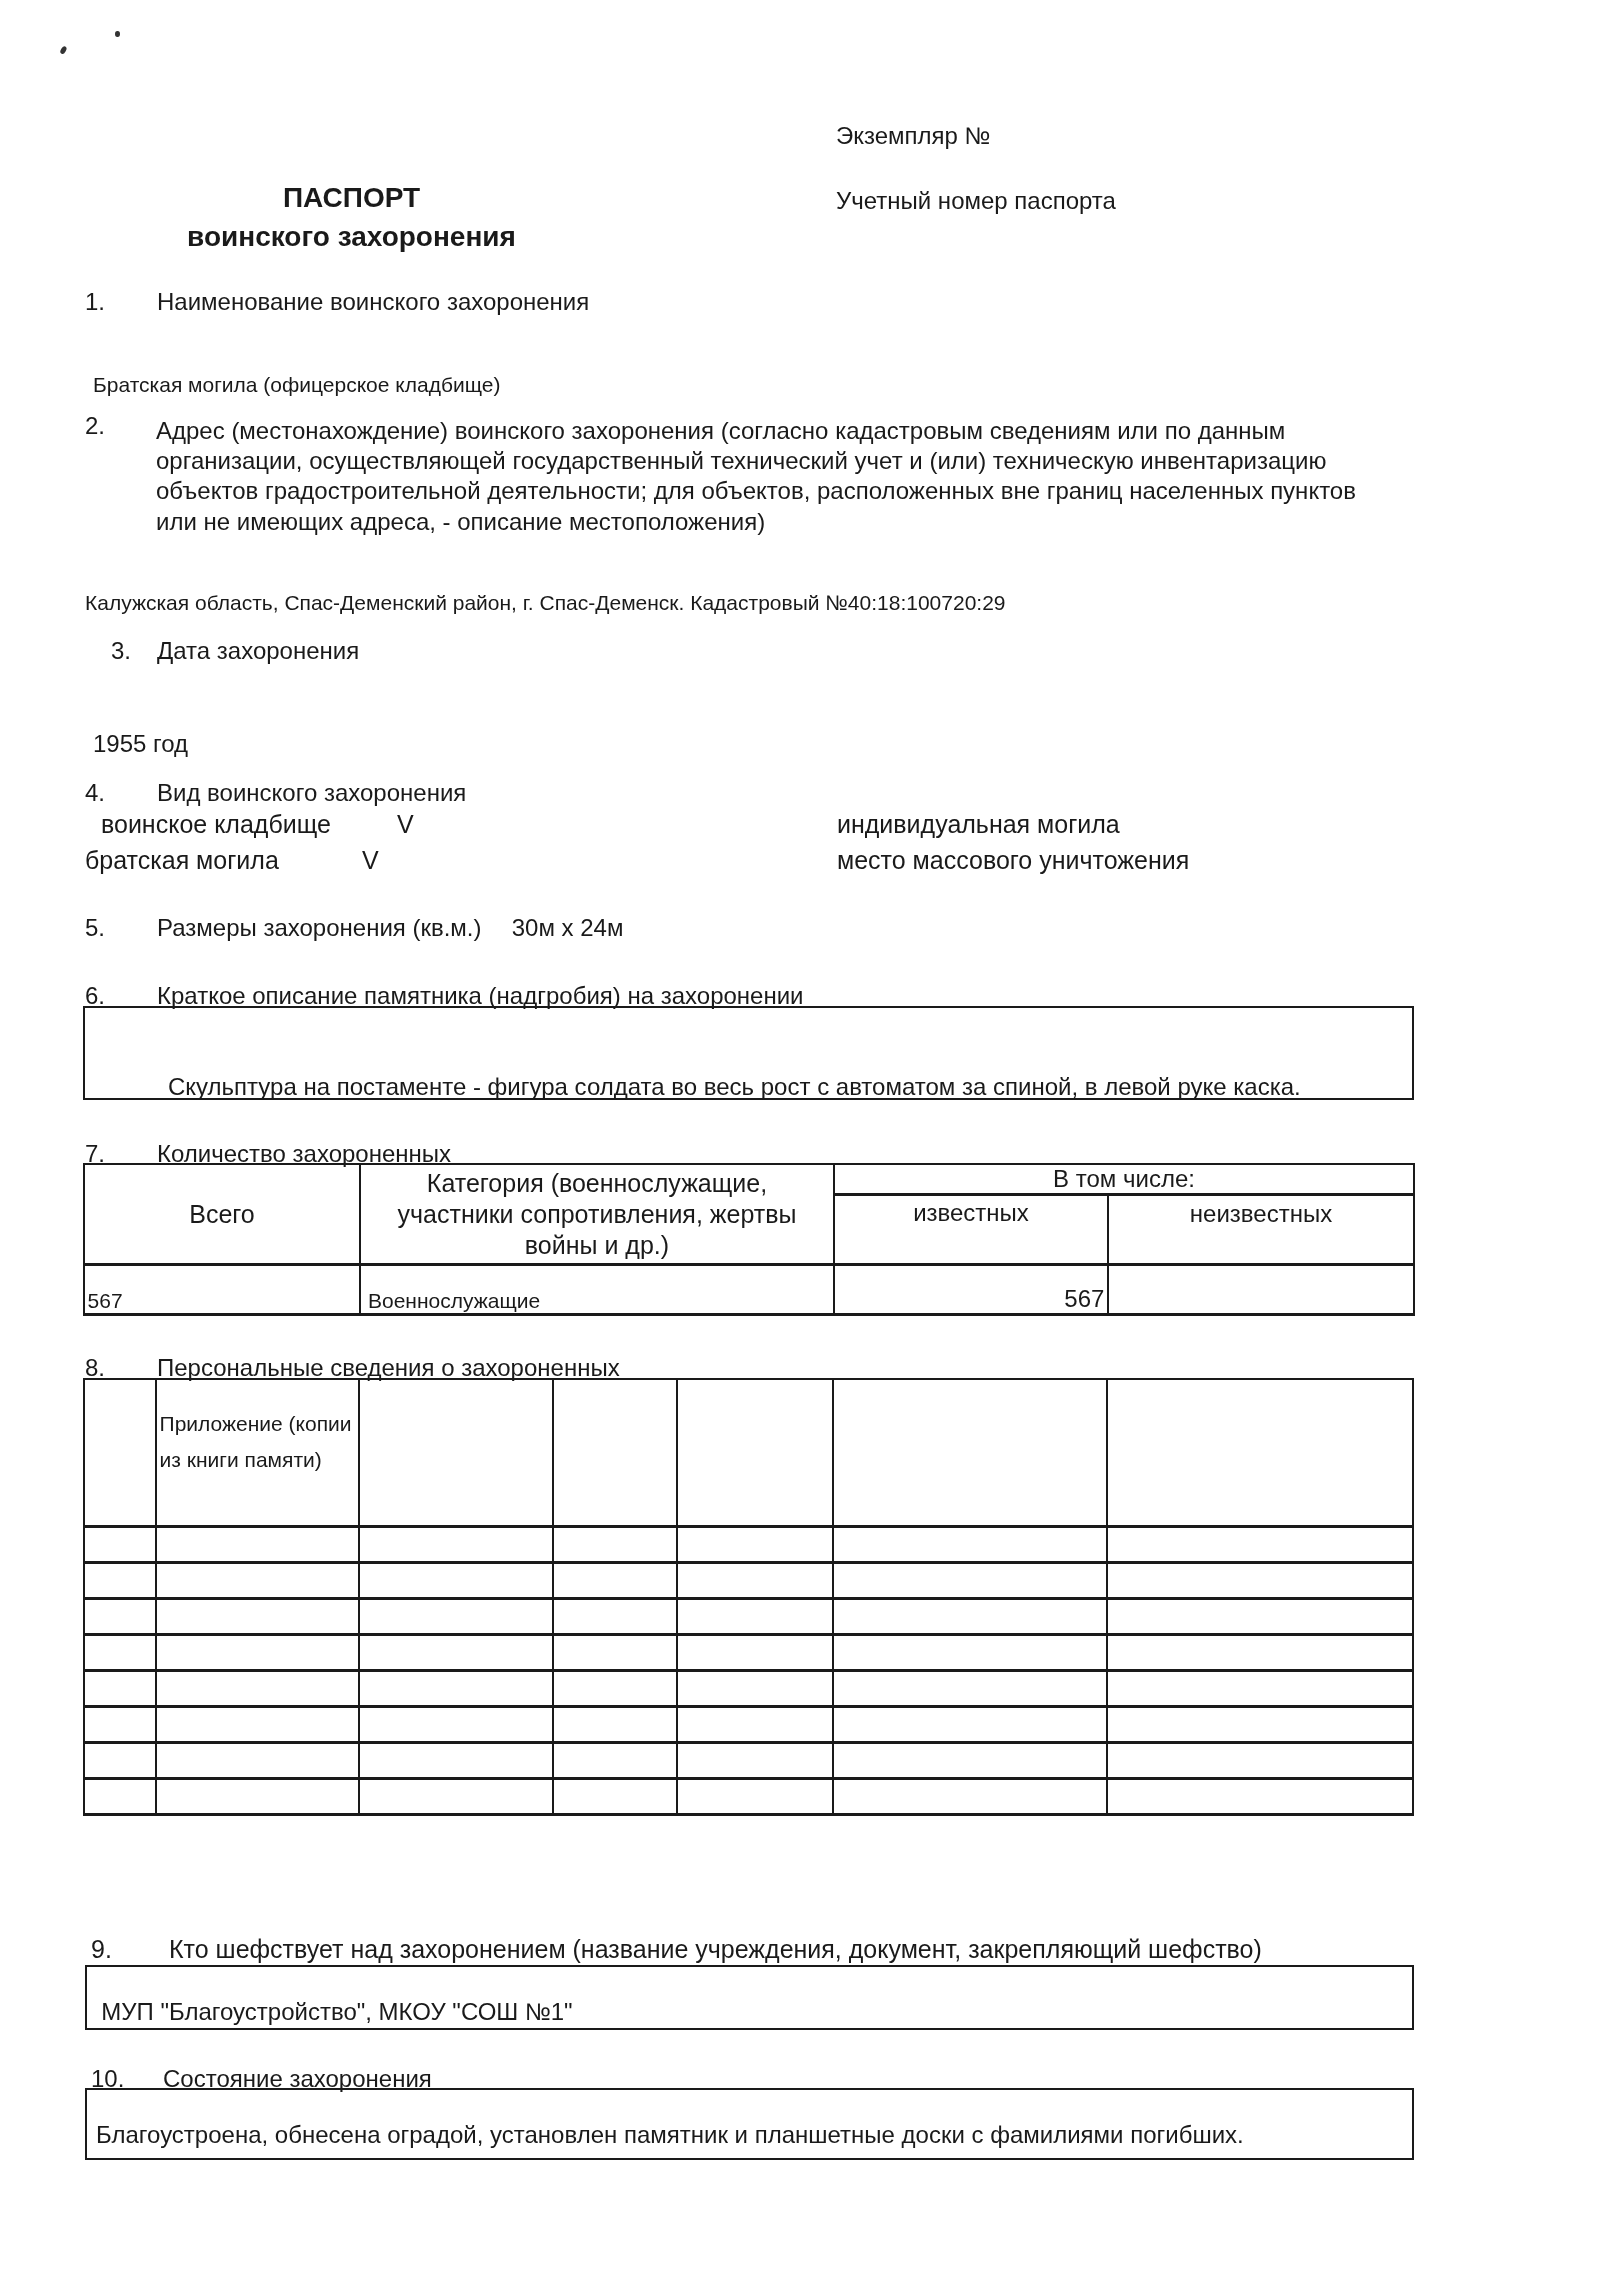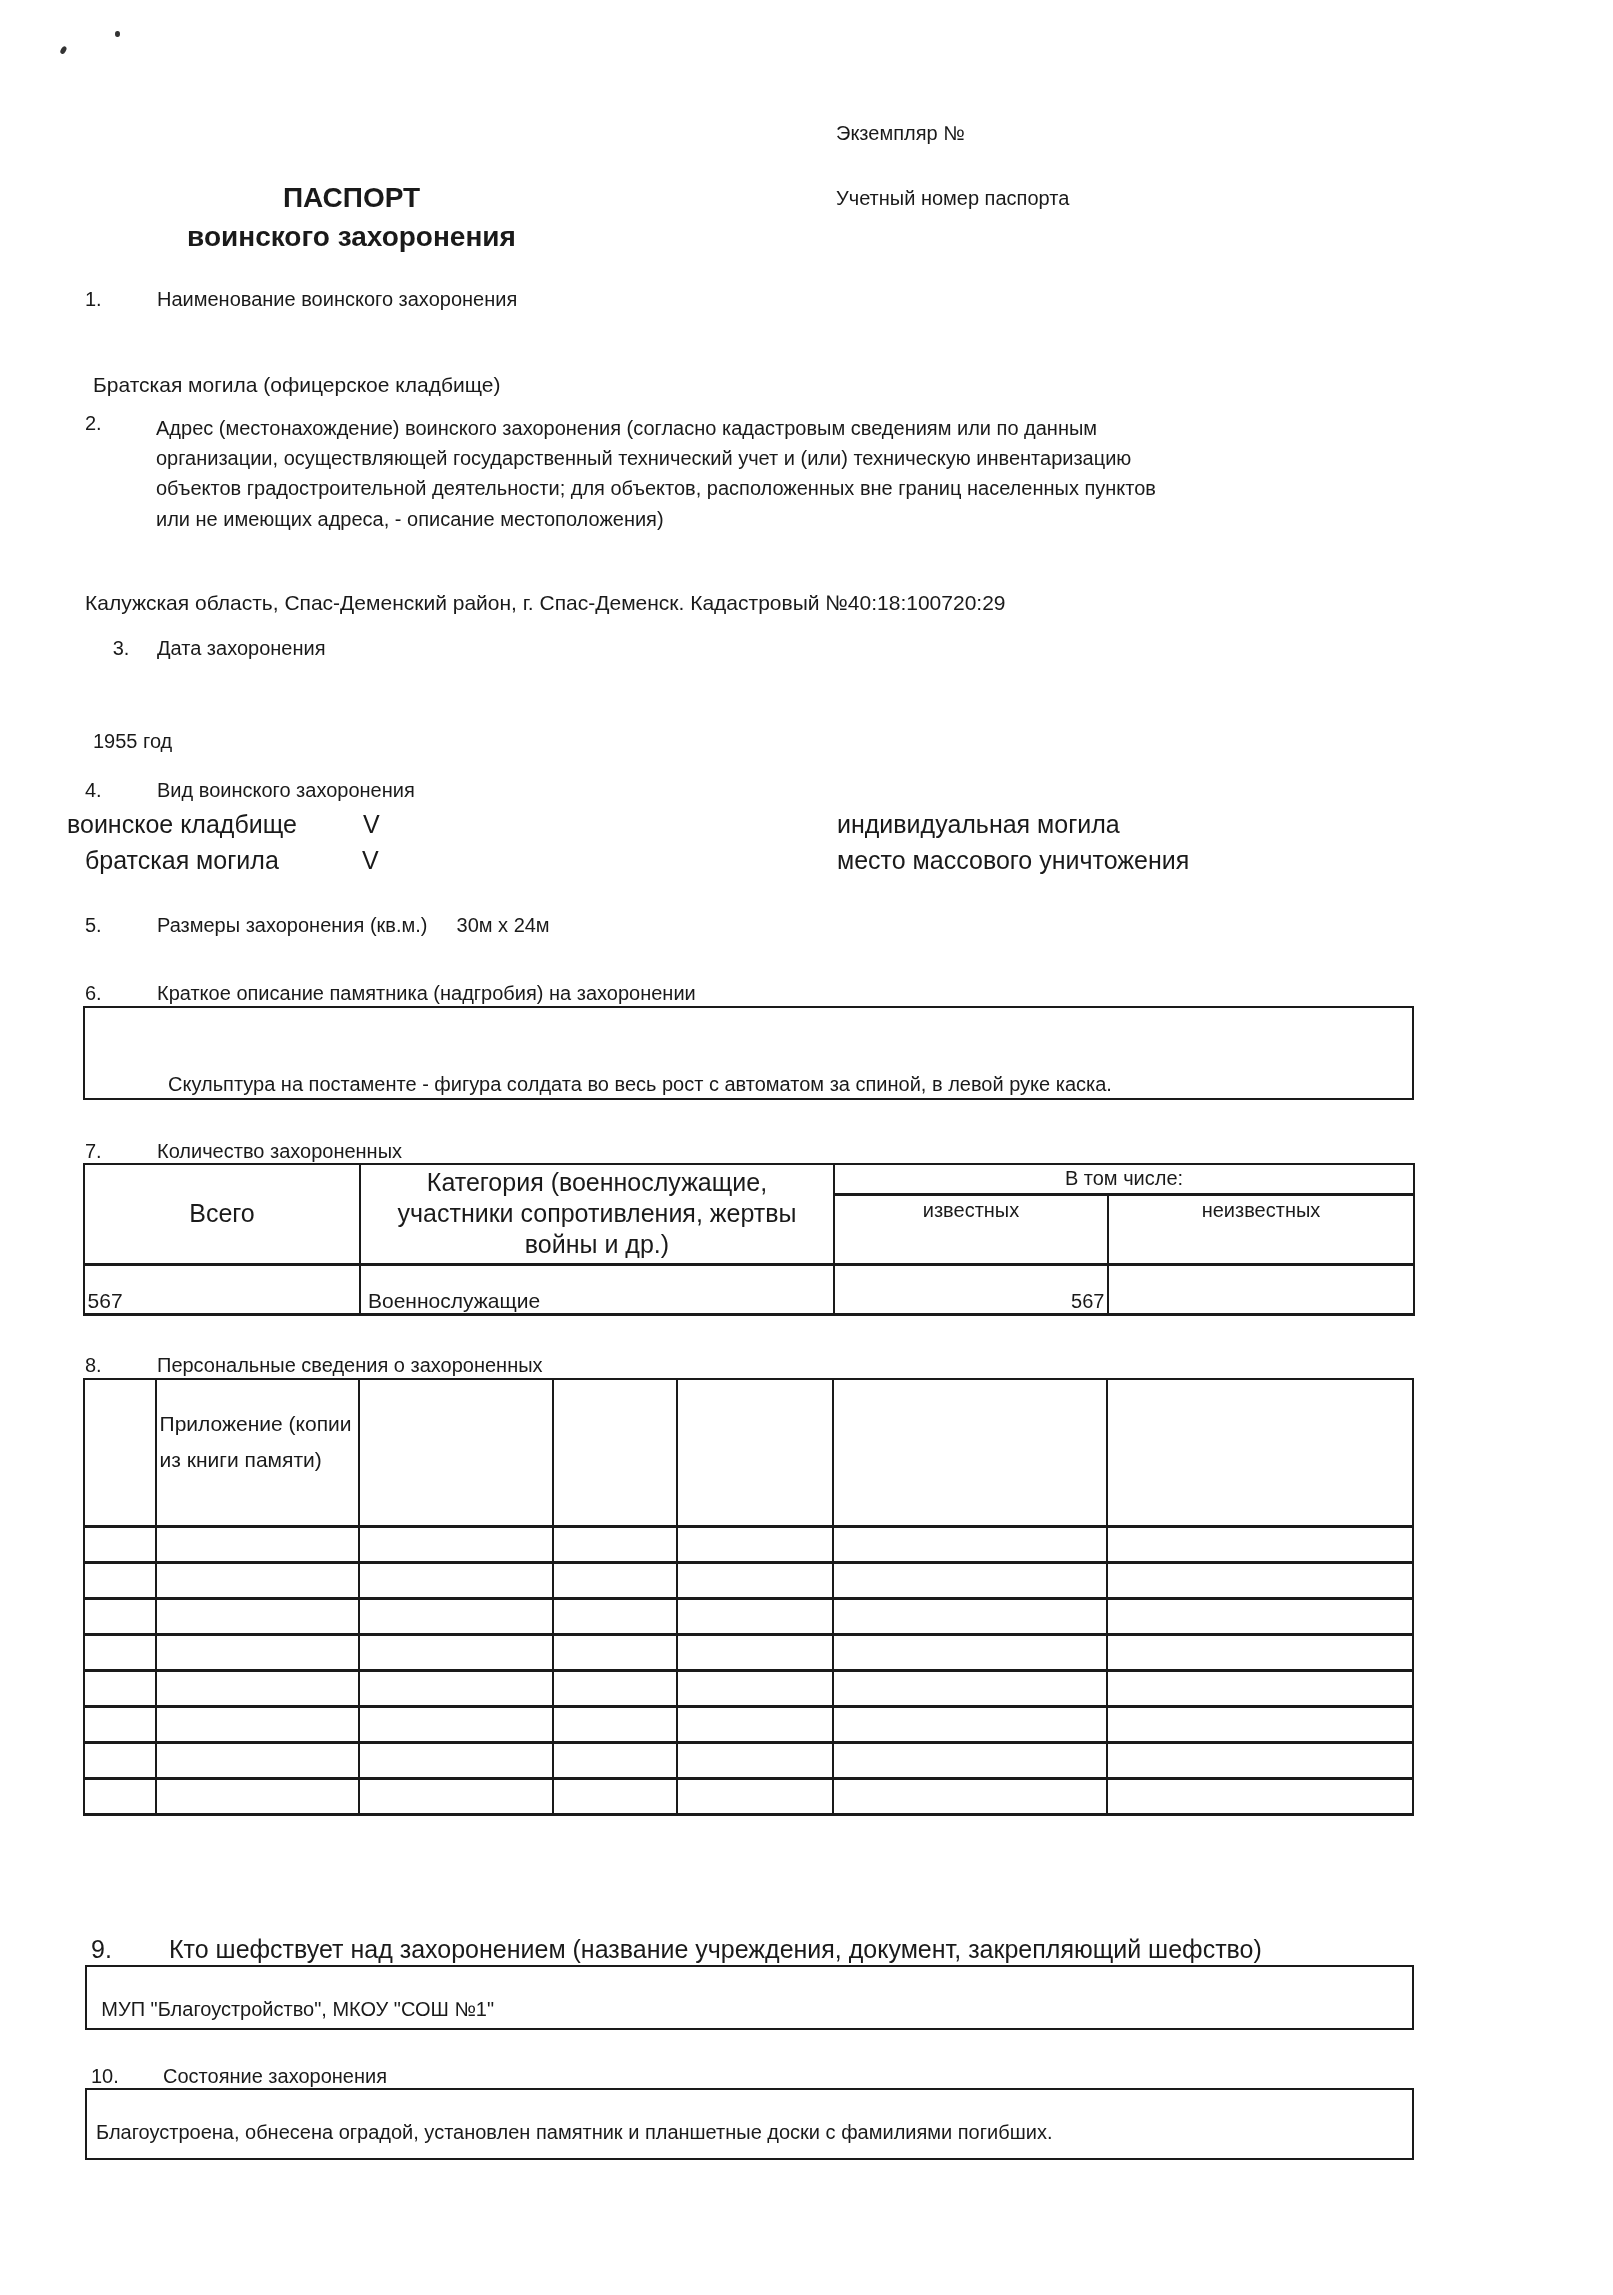--- a/index.html
+++ b/index.html
@@ -1,19 +1,19 @@
 <!DOCTYPE html>
 <html style="font-size:10.4px"><head>
 <meta charset="utf-8">
 <style>
   html, body { margin: 0; padding: 0; background: #ffffff; }
   body { width: 1613px; height: 2295px; position: relative; overflow: hidden;
          font-family: "Liberation Sans", "DejaVu Sans", sans-serif; color: #1a1a1a; }
   .abs { position: absolute; white-space: nowrap; }
-  .t-sm { font-size: 20px; }
+  .t-sm { font-size: 24px; }
   .t-md { font-size: 25px; }
   .t-lg { font-size: 21px; }
   .title { font-weight: bold; font-size: 28px; text-align: center; }
   .num { display: inline-block; width: 72px; }
   .box { position: absolute; border: 2.6px solid #1a1a1a; box-sizing: border-box; }
   table.grid { position: absolute; border-collapse: collapse; table-layout: fixed; }
   table.grid td { border: 2px solid #1a1a1a; padding: 0; vertical-align: middle; box-sizing: border-box; }
   table.grid tr.thick td { border-bottom-width: 3.9px; }
   .cen { text-align: center; }
   .smudge { position: absolute; background: #333; border-radius: 50%; }
@@ -42,21 +42,21 @@
 <div class="abs t-lg" style="left:85px;top:591px;">Калужская область, Спас-Деменский район, г. Спас-Деменск. Кадастровый №40:18:100720:29</div>
 
 <div class="abs t-sm" style="left:85px;top:637px;text-align:center;">
   <span class="num">3.</span><span>Дата захоронения</span>
 </div>
 <div class="abs t-sm" style="left:93px;top:730px;">1955 год</div>
 
 <div class="abs t-sm" style="left:85px;top:779px;">
   <span class="num">4.</span><span>Вид воинского захоронения</span>
 </div>
-<div class="abs t-md" style="left:67px;top:810px;">
+<div class="abs t-md" style="left:101px;top:810px;">
   <span>воинское кладбище</span>
   <span style="position:absolute;left:296px;">V</span>
 </div>
 <div class="abs t-md" style="left:85px;top:846px;">
   <span>братская могила</span>
   <span style="position:absolute;left:277px;">V</span>
 </div>
 <div class="abs t-md" style="left:837px;top:810px;">индивидуальная могила</div>
 <div class="abs t-md" style="left:837px;top:846px;">место массового уничтожения</div>
 

